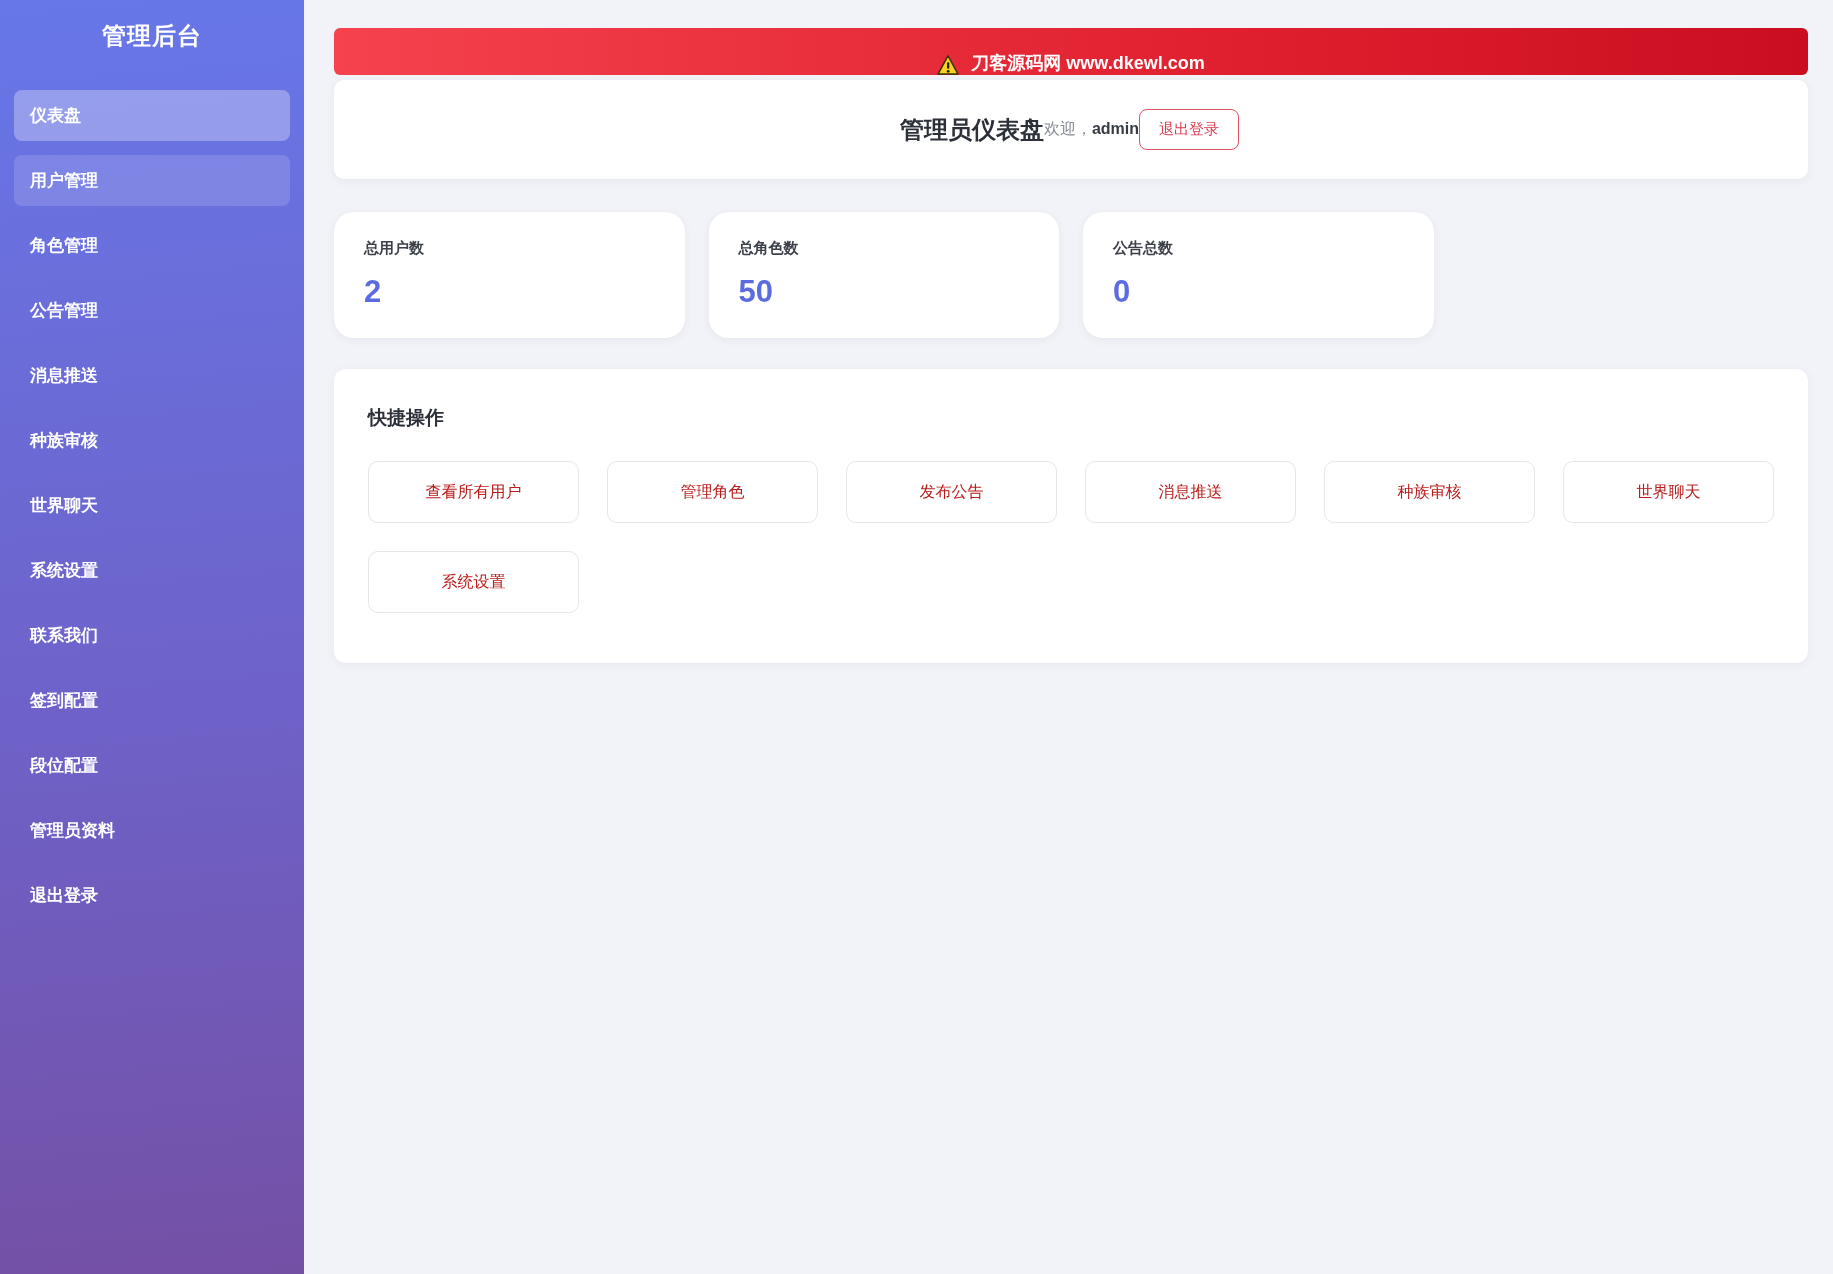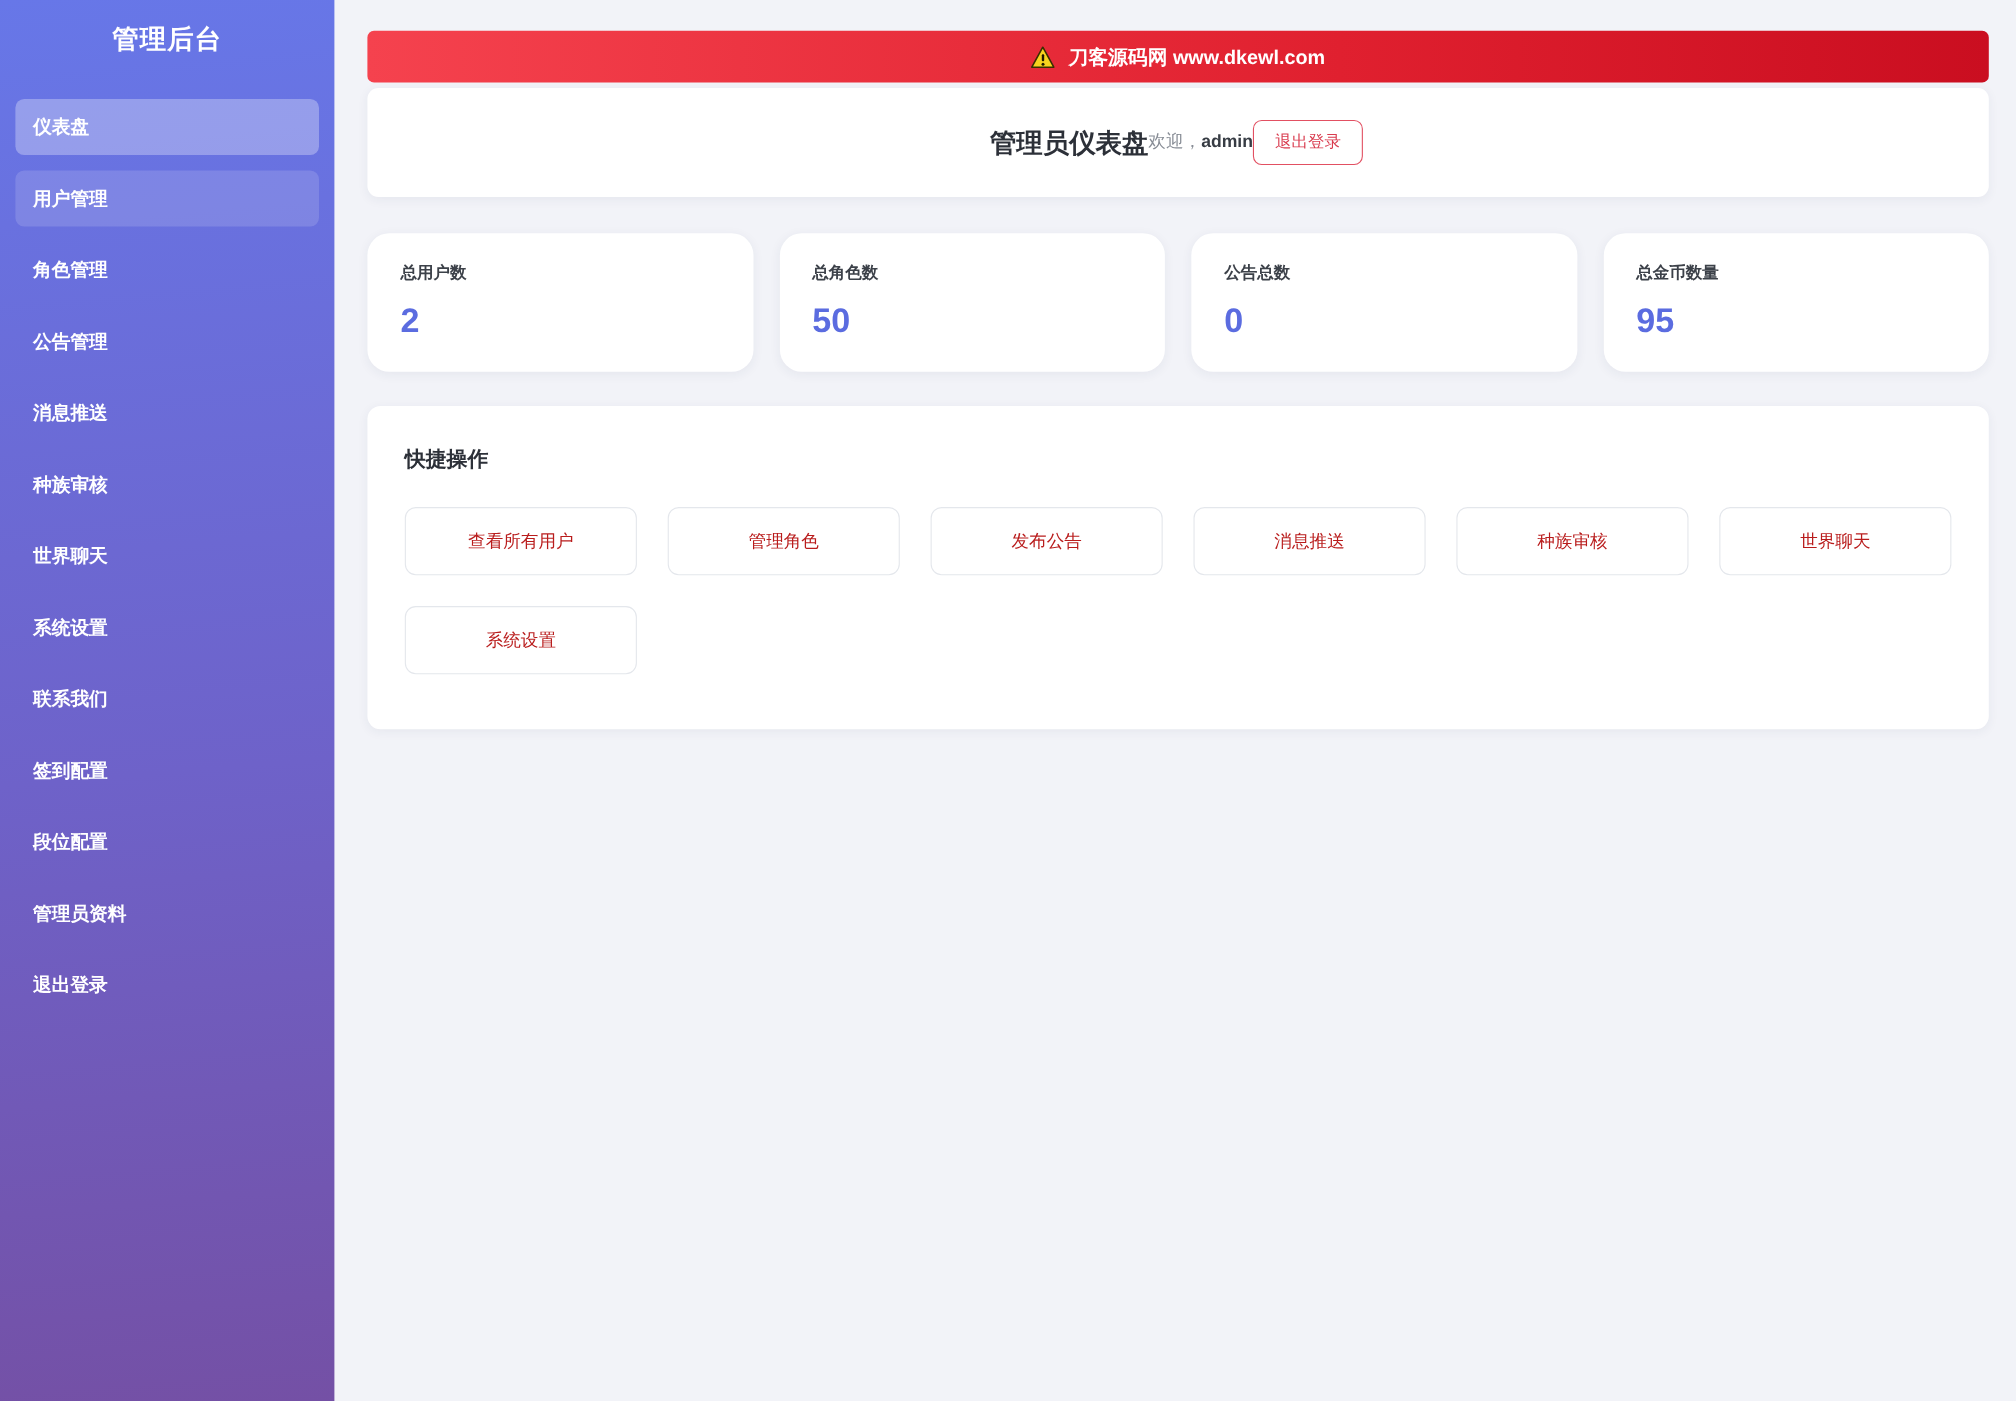--- a/index.html
+++ b/index.html
@@ -40,21 +40,21 @@
   .nav-item.hovered { background: rgba(255,255,255,0.14); }
 
   
   .main { flex: 1; padding: 28px 25px 0 30px; }
 
   .banner {
     height: 47px;
     border-radius: 6px;
     background: linear-gradient(90deg, #f5424e 0%, #e0202f 60%, #ca0e20 100%);
     display: flex;
-    align-items: center;
+    align-items: flex-end;
     justify-content: center;
     gap: 12px;
     color: #ffffff;
     font-size: 18px;
     font-weight: bold;
   }
   .warn-icon { width: 22px; height: 20px; display: inline-block; }
 
   .header-card {
     margin-top: 5px;
@@ -175,24 +175,20 @@
       <div class="stat-value">2</div>
     </div>
     <div class="stat-card">
       <div class="stat-label">总角色数</div>
       <div class="stat-value">50</div>
     </div>
     <div class="stat-card">
       <div class="stat-label">公告总数</div>
       <div class="stat-value">0</div>
     </div>
-    <div class="stat-card">
-      <div class="stat-label">总金币数量</div>
-      <div class="stat-value">95</div>
-    </div>
   </div>
 
   <div class="quick-panel">
     <div class="quick-title">快捷操作</div>
     <div class="quick-grid">
       <button class="quick-btn">查看所有用户</button>
       <button class="quick-btn">管理角色</button>
       <button class="quick-btn">发布公告</button>
       <button class="quick-btn">消息推送</button>
       <button class="quick-btn">种族审核</button>

